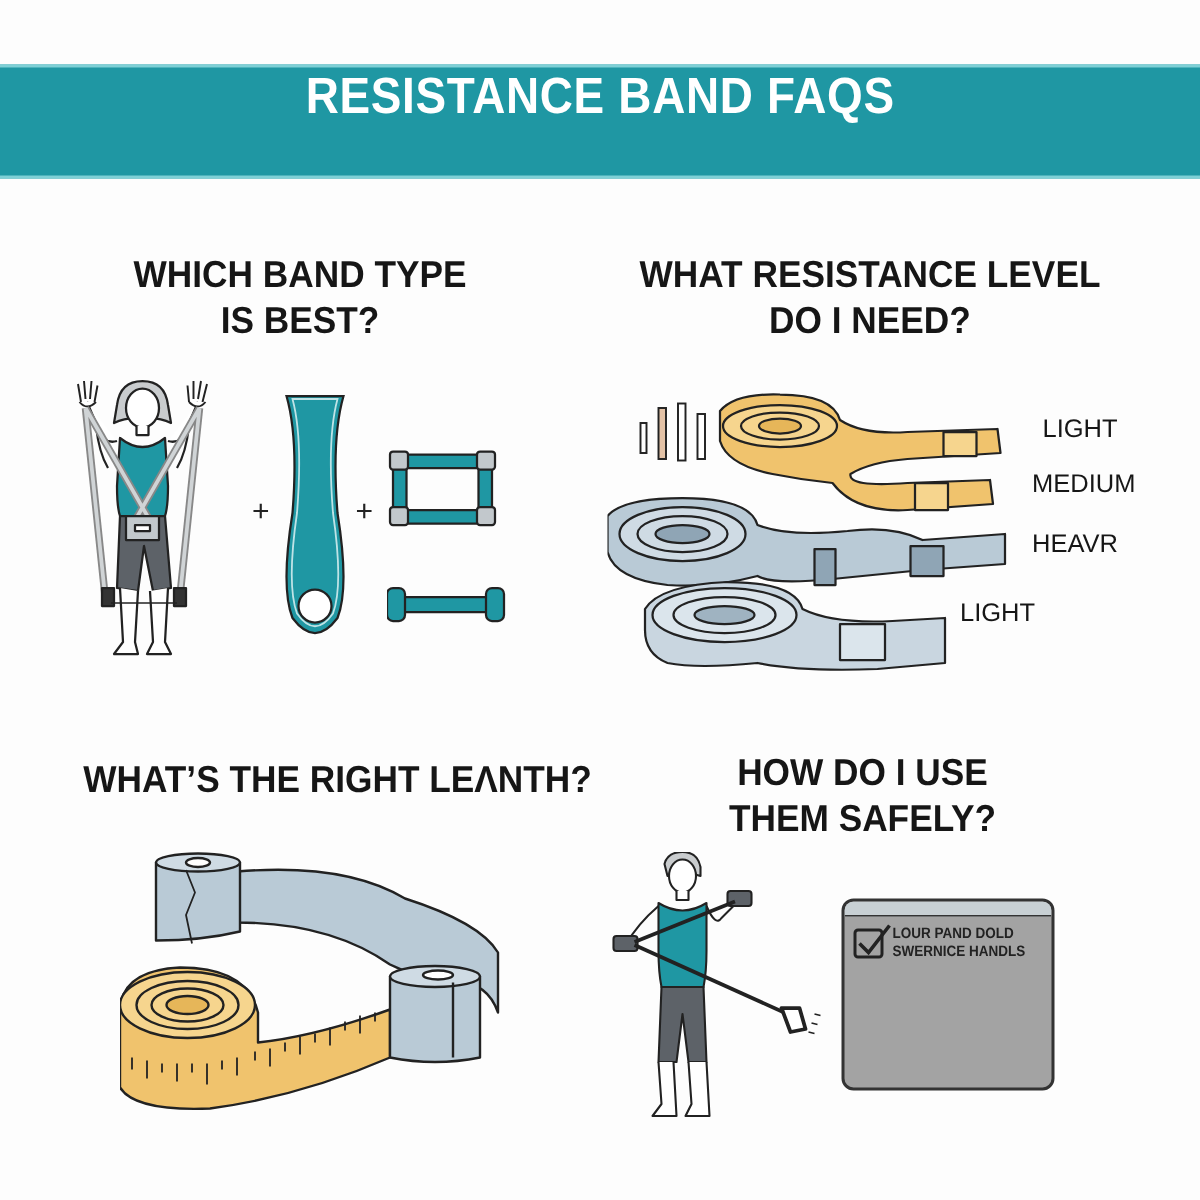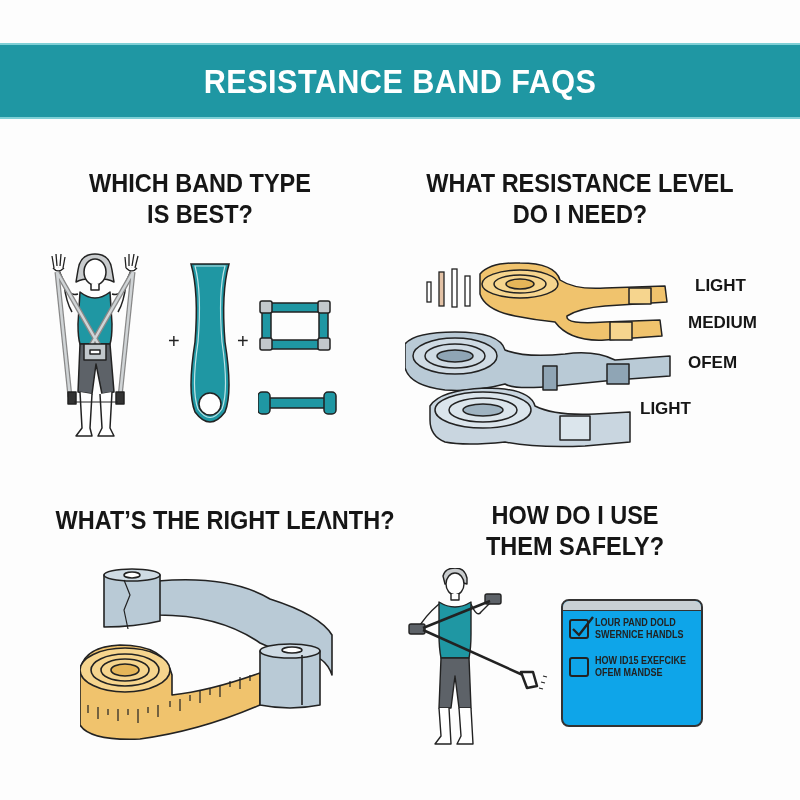--- a/index.html
+++ b/index.html
@@ -3,45 +3,45 @@
 <meta charset="utf-8">
 <style>
   * { box-sizing: border-box; margin: 0; padding: 0; }
   html, body { width: 800px; height: 800px; background: #fdfdfd; overflow: hidden; }
   body { position: relative; font-family: "Liberation Sans", "DejaVu Sans", sans-serif; color: #161616; }
 
   .banner {
     position: absolute; left: 0; top: 43px; width: 800px; height: 76px;
     background: #1f97a3;
     border-top: 2px solid #7fd0d6; border-bottom: 2px solid #7fd0d6;
-    display: flex; align-items: center; justify-content: center;
+    display: flex; align-items: flex-start; justify-content: center;
   }
   .banner-title {
     color: #ffffff; font-weight: bold; font-size: 34px; letter-spacing: 0.5px;
     transform: scaleX(0.9);
   }
 
   .q-title {
     position: absolute; font-weight: bold; font-size: 25px; text-align: center;
     line-height: 31px; color: #161616; transform: scaleX(0.94);
   }
   .q1 { left: 40px; top: 168px; width: 320px; }
   .q2 { left: 400px; top: 168px; width: 360px; }
   .q3 { left: 35px; top: 505px; width: 380px; }
   .q4 { left: 455px; top: 500px; width: 240px; }
 
   .art { position: absolute; }
 
   .level-label {
-    position: absolute; font-weight: bold; font-size: 17px; color: #161616;
+    position: absolute; font-weight: normal; font-size: 17px; color: #161616;
   }
 
   .checklist {
     position: absolute; left: 561px; top: 599px; width: 142px; height: 128px;
-    border: 2px solid #333; border-radius: 8px; background: #0ea5e9; overflow: hidden;
+    border: 2px solid #333; border-radius: 8px; background: #a3a3a3; overflow: hidden;
   }
   .checklist-head { height: 10px; background: #c8d0d4; border-bottom: 1.5px solid #333; }
   .check-row { display: flex; align-items: flex-start; padding: 6px 6px 0 6px; height: 38px; }
   .cbox {
     width: 20px; height: 20px; border: 2px solid #222; border-radius: 3px;
     position: relative; flex: 0 0 20px; margin-right: 6px; margin-top: 2px;
   }
   .cbox svg { position: absolute; left: -2px; top: -8px; }
   .check-text { font-size: 10px; line-height: 12px; font-weight: bold; color: #222; transform: scaleX(0.9); transform-origin: left; white-space: nowrap; }
 </style>
@@ -156,21 +156,21 @@
     <path d="M25 146 Q35 130 80 128 Q125 128 130 146 Q150 156 190 154 L225 152 L225 182 L180 186 Q130 188 100 182 Q60 186 40 182 Q25 176 25 160 Z" fill="#c9d6e0"></path>
     <ellipse cx="78" cy="150" rx="48" ry="18" fill="#dbe5ec"></ellipse>
     <ellipse cx="78" cy="150" rx="34" ry="12" fill="none"></ellipse>
     <ellipse cx="78" cy="150" rx="20" ry="6" fill="#9fb3c1"></ellipse>
     <rect x="155" y="156" width="30" height="24" fill="#dbe5ec"></rect>
   </g>
 </svg>
 
 <div class="level-label" style="left:695px;top:276px">LIGHT</div>
 <div class="level-label" style="left:688px;top:313px">MEDIUM</div>
-<div class="level-label" style="left:688px;top:353px">OFEM</div>
+<div class="level-label" style="left:688px;top:353px">HEAVR</div>
 <div class="level-label" style="left:640px;top:399px">LIGHT</div>
 
 <div class="q-title q3">WHAT’S THE RIGHT LEɅNTH?</div>
 
 <svg class="art" style="left:80px;top:555px" width="300" height="200" viewBox="0 0 300 200">
   <g stroke="#222" stroke-width="1.6" stroke-linejoin="round">
 
     <path d="M78 26 Q150 20 190 44 Q240 60 252 80 L252 120 Q245 100 225 100 Q200 98 180 88 Q140 60 78 60 Z" fill="#b9cad6"></path>
 
     <path d="M24 20 L80 20 L80 66 Q55 72 24 72 Z" fill="#b9cad6"></path>
@@ -228,20 +228,13 @@
         <path d="M4 16 L10 22 L24 4" stroke="#222" stroke-width="2.4" fill="none"></path>
       </svg>
     </div>
     <div class="check-text">
       <div>LOUR PAND DOLD</div>
       <div>SWERNICE HANDLS</div>
     </div>
   </div>
 
 
-  <div class="check-row">
-    <div class="cbox"></div>
-    <div class="check-text">
-      <div>HOW ID15 EXEFCIKE</div>
-      <div>OFEM MANDSE</div>
-    </div>
-  </div>
 </div>
 
 </body></html>

